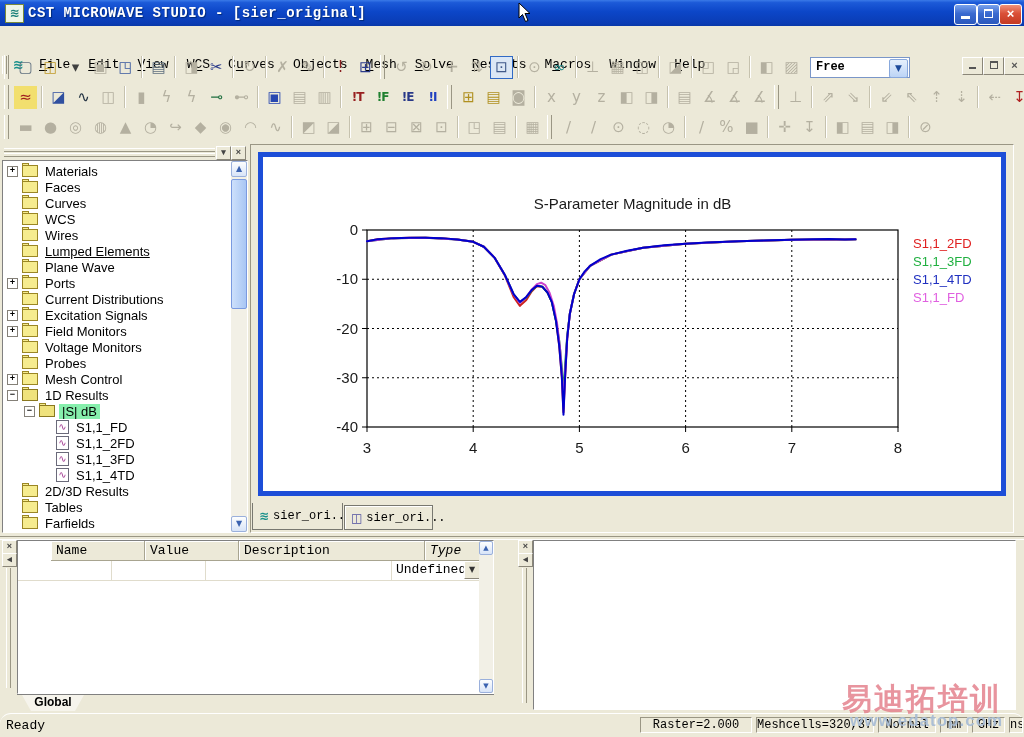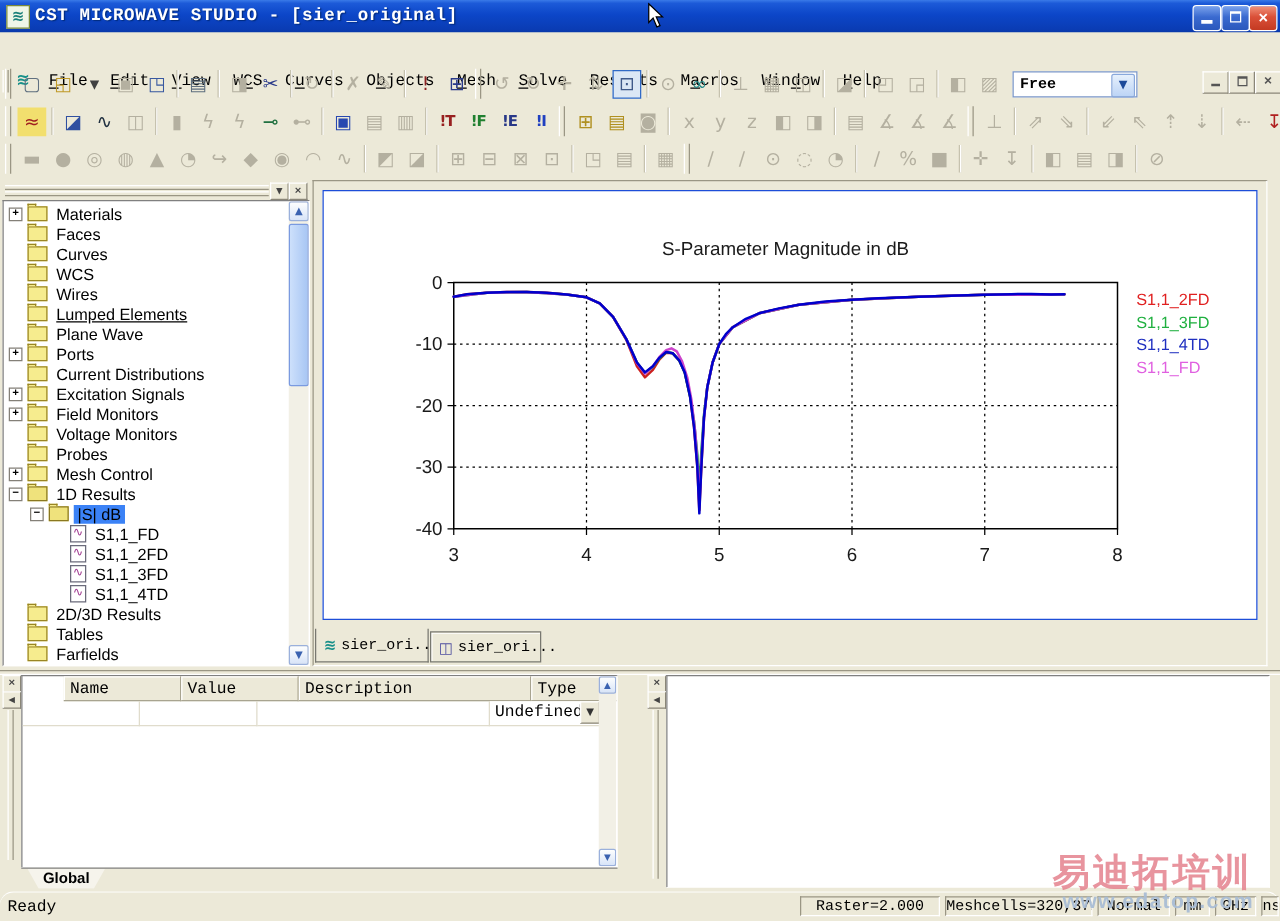--- a/index.html
+++ b/index.html
@@ -58,32 +58,32 @@
   .trow{display:flex;align-items:center;height:16px;white-space:nowrap;}
   .texp{flex:none;width:11px;height:11px;border:1px solid #848078;background:#fff;
     font:bold 9px/9px "Liberation Mono",monospace;text-align:center;margin:0 3px 0 0;box-sizing:border-box;}
   .texp.none{visibility:hidden;}
   .tfold{flex:none;width:14px;height:10px;background:#f6ec8e;border:1px solid #9a8624;position:relative;margin:0 4px 0 1px;}
   .tfold::before{content:"";position:absolute;left:-1px;top:-3px;width:5px;height:1px;background:#f6ec8e;border:1px solid #9a8624;border-bottom:none;}
   .tfold.open{background:#efe27c;border-color:#8a7820;}
   .tsig{flex:none;width:11px;height:12px;border:1px solid #6a6a7a;background:#fff;color:#a03890;
     font:10px/11px "DejaVu Sans",sans-serif;text-align:center;margin:0 4px 0 1px;}
   .tlabel{font:13px/15px "Liberation Sans",sans-serif;padding:0 3px;}
-  .tlabel.sel{background:#3b82f6;}
+  .tlabel.sel{background:#86efac;}
   .tscroll{position:absolute;right:0;top:0;width:16px;height:100%;background:#f2f0e6;}
   .sbtn{position:absolute;left:0;width:16px;height:16px;background:linear-gradient(#fdfefe,#d8e4f8);
     border:1px solid #9ab0dc;border-radius:2px;color:#3a62b0;font:8px/14px "DejaVu Sans",sans-serif;text-align:center;box-sizing:border-box;}
   .sup{top:0;} .sdown{bottom:0;}
   .sthumb{position:absolute;left:0;top:18px;width:16px;height:130px;border:1px solid #7a9ae0;border-radius:2px;
     background:linear-gradient(90deg,#cde0fb,#a8c6f4);box-sizing:border-box;}
   
   .mdi{position:absolute;left:250px;top:144px;width:764px;height:389px;background:#ece9d8;
     border:1px solid;border-color:#9a9684 #fff #fff #9a9684;box-sizing:border-box;}
   .chart-panel{position:absolute;left:258px;top:152px;width:748px;height:344px;background:#fff;
-    border:1px solid #1d4ed8;box-sizing:border-box;}
+    border:5px solid #1d4ed8;box-sizing:border-box;}
   .chart-title{position:absolute;left:104px;top:38px;width:531px;text-align:center;
     font:15px "Liberation Sans",sans-serif;color:#1a1a1a;}
   .chart-xlabel{position:absolute;left:104px;top:318px;width:531px;text-align:center;
     font:15px "Liberation Sans",sans-serif;color:#1a1a1a;}
   #chart-legend{position:absolute;left:650px;top:78px;}
   .leg-item{font:13px/18px "Liberation Sans",sans-serif;white-space:nowrap;}
   
   .doc-tab{position:absolute;background:#ece9d8;border:1px solid #787870;display:flex;align-items:center;
     font:12px "Liberation Mono",monospace;padding:0 6px;box-sizing:border-box;}
   .doc-tab.active{left:252px;top:503px;width:91px;height:27px;border-top:none;border-color:#787870;background:#ece9d8;}
@@ -490,21 +490,21 @@
   <div class="hsplit"></div>
 
   <span class="strip-btn" style="left:2px;top:540px;">×</span>
   <span class="strip-btn" style="left:2px;top:553px;">◂</span>
   <span class="vgrip" style="left:6px;top:568px;height:120px;"></span>
   <div class="tbl">
     <div class="tbl-head">
       <span class="th-cell" style="width:94px;">Name</span>
       <span class="th-cell" style="width:94px;">Value</span>
       <span class="th-cell" style="width:186px;">Description</span>
-      <span class="th-cell" style="width:89px;">Type</span>
+      <span class="th-cell" style="width:89px;font-style:italic;">Type</span>
     </div>
     <div class="tbl-row">
       <span class="td-cell" style="width:94px;"></span>
       <span class="td-cell" style="width:94px;"></span>
       <span class="td-cell" style="width:186px;"></span>
       <span class="td-cell" style="width:89px;">
         <span class="combo">
           <span>Undefined</span>
           <span class="arrow">▼</span>
         </span>

